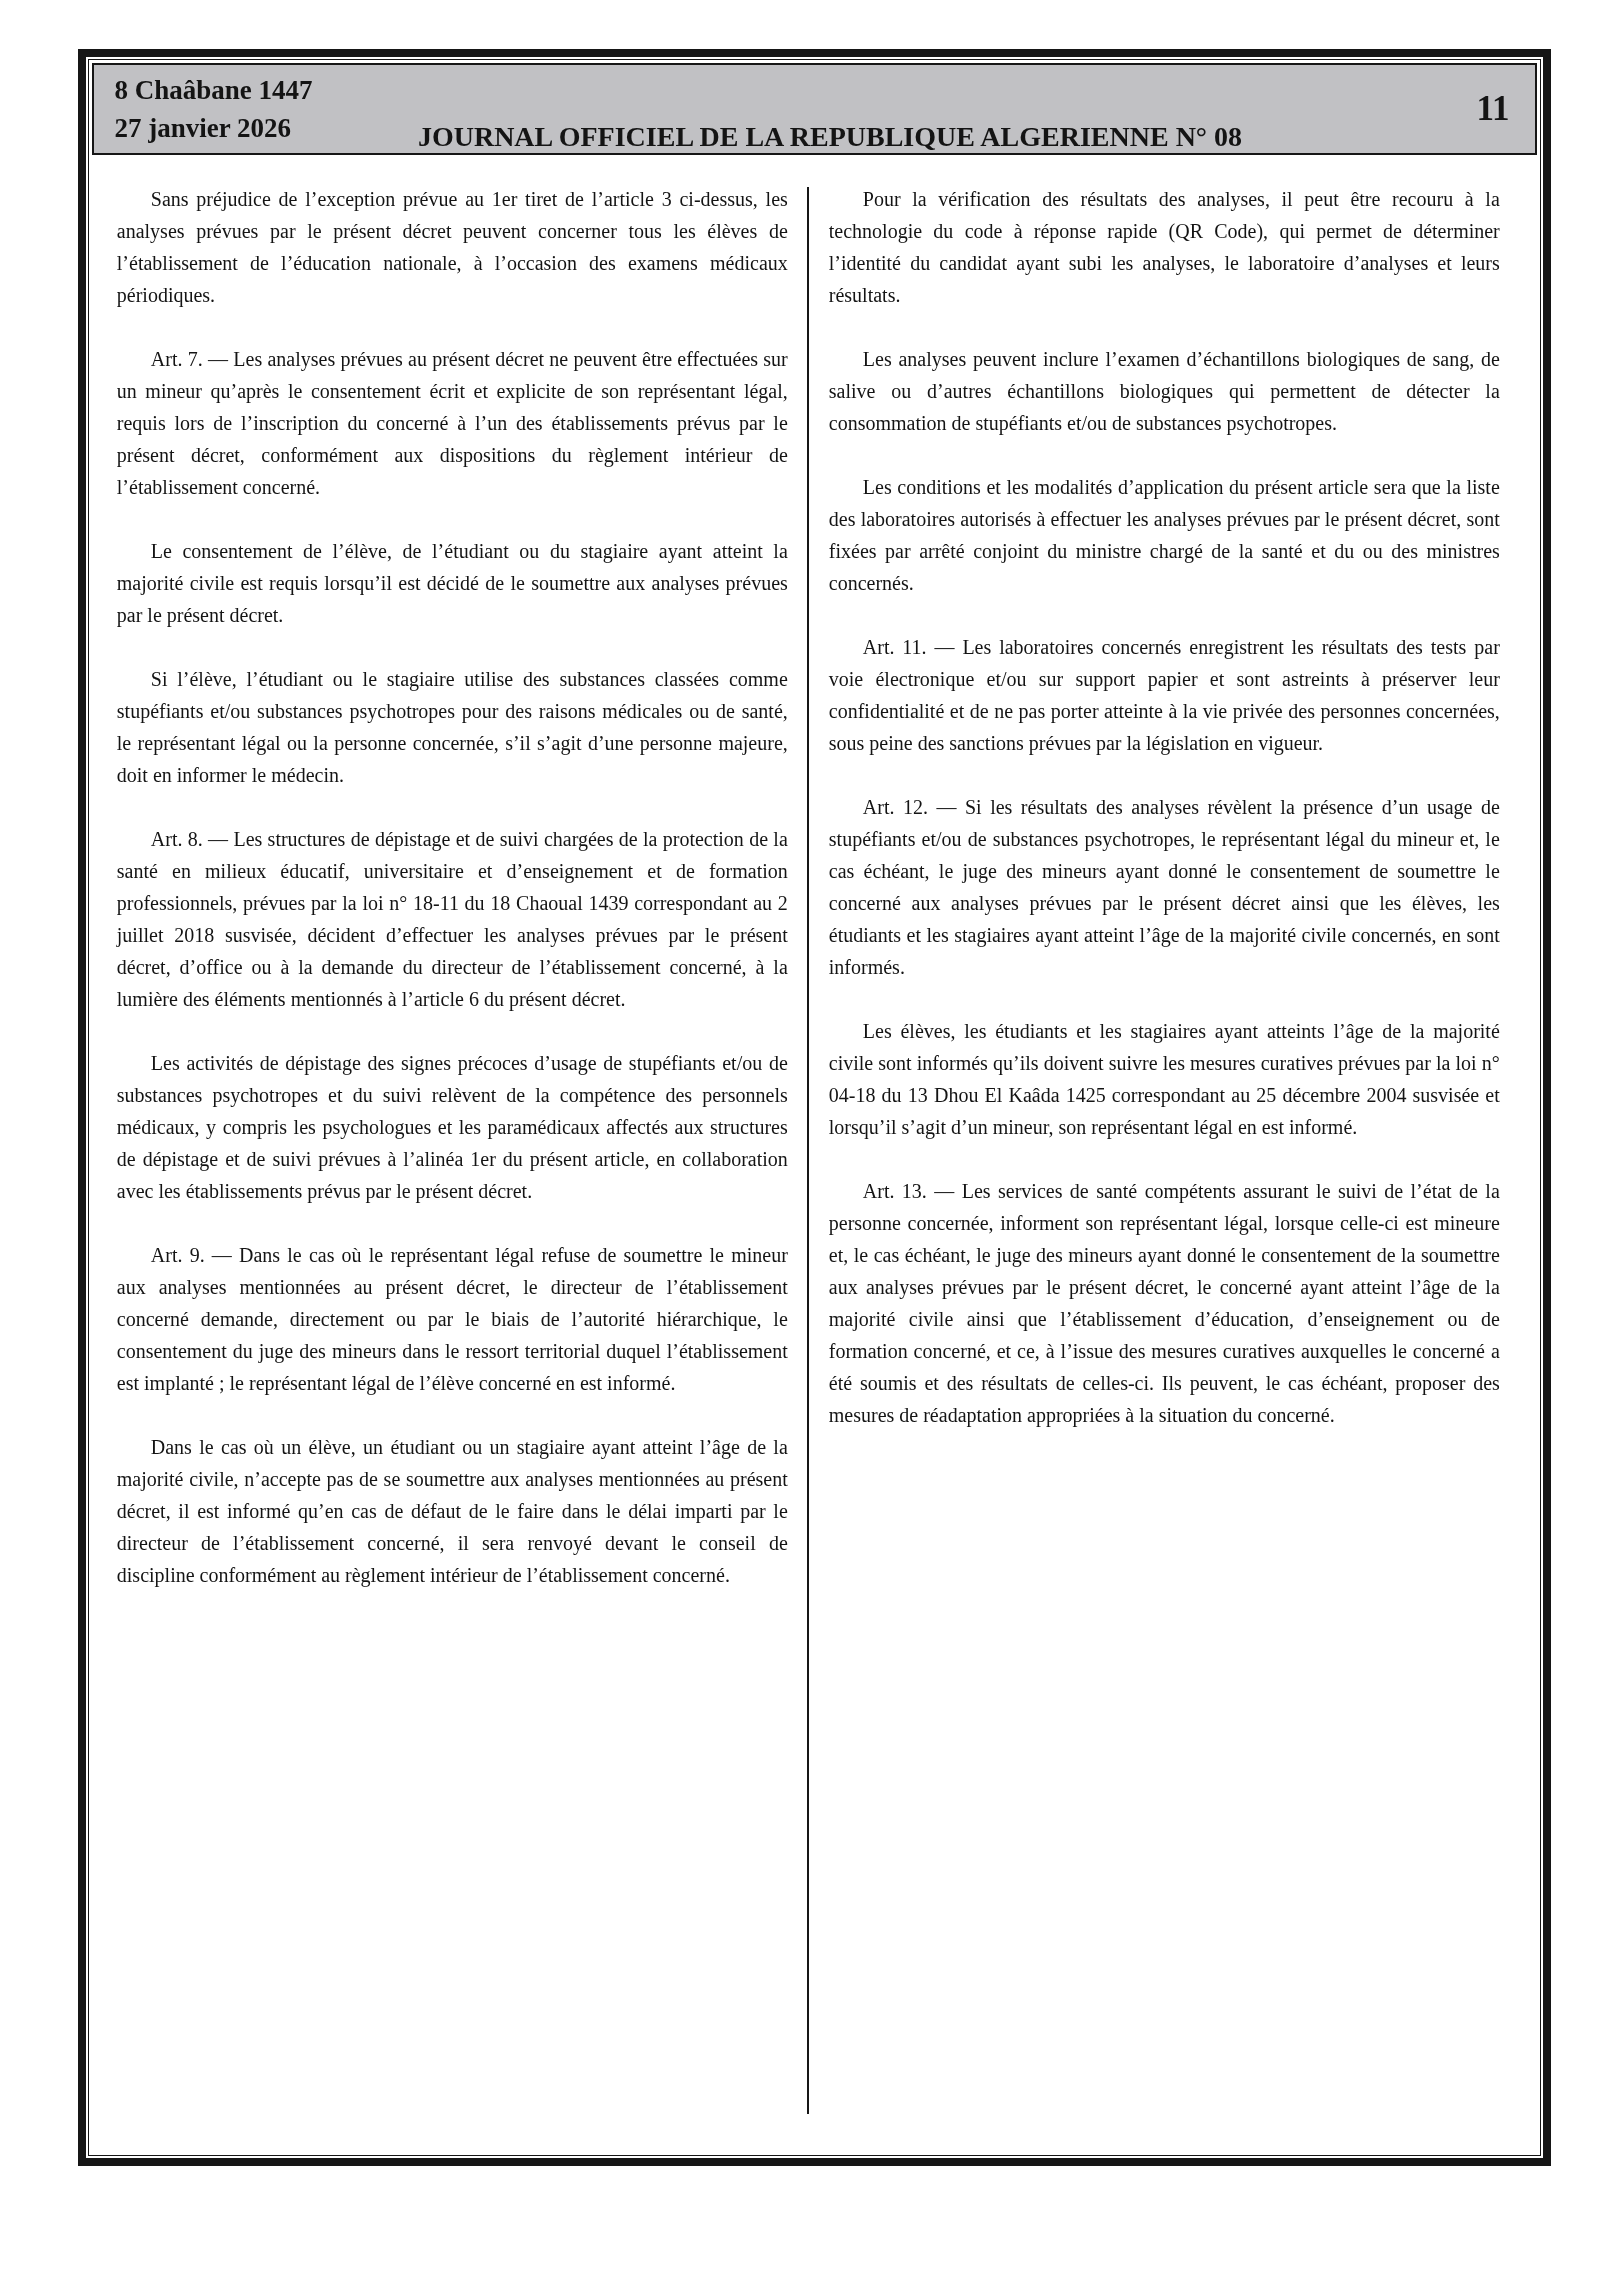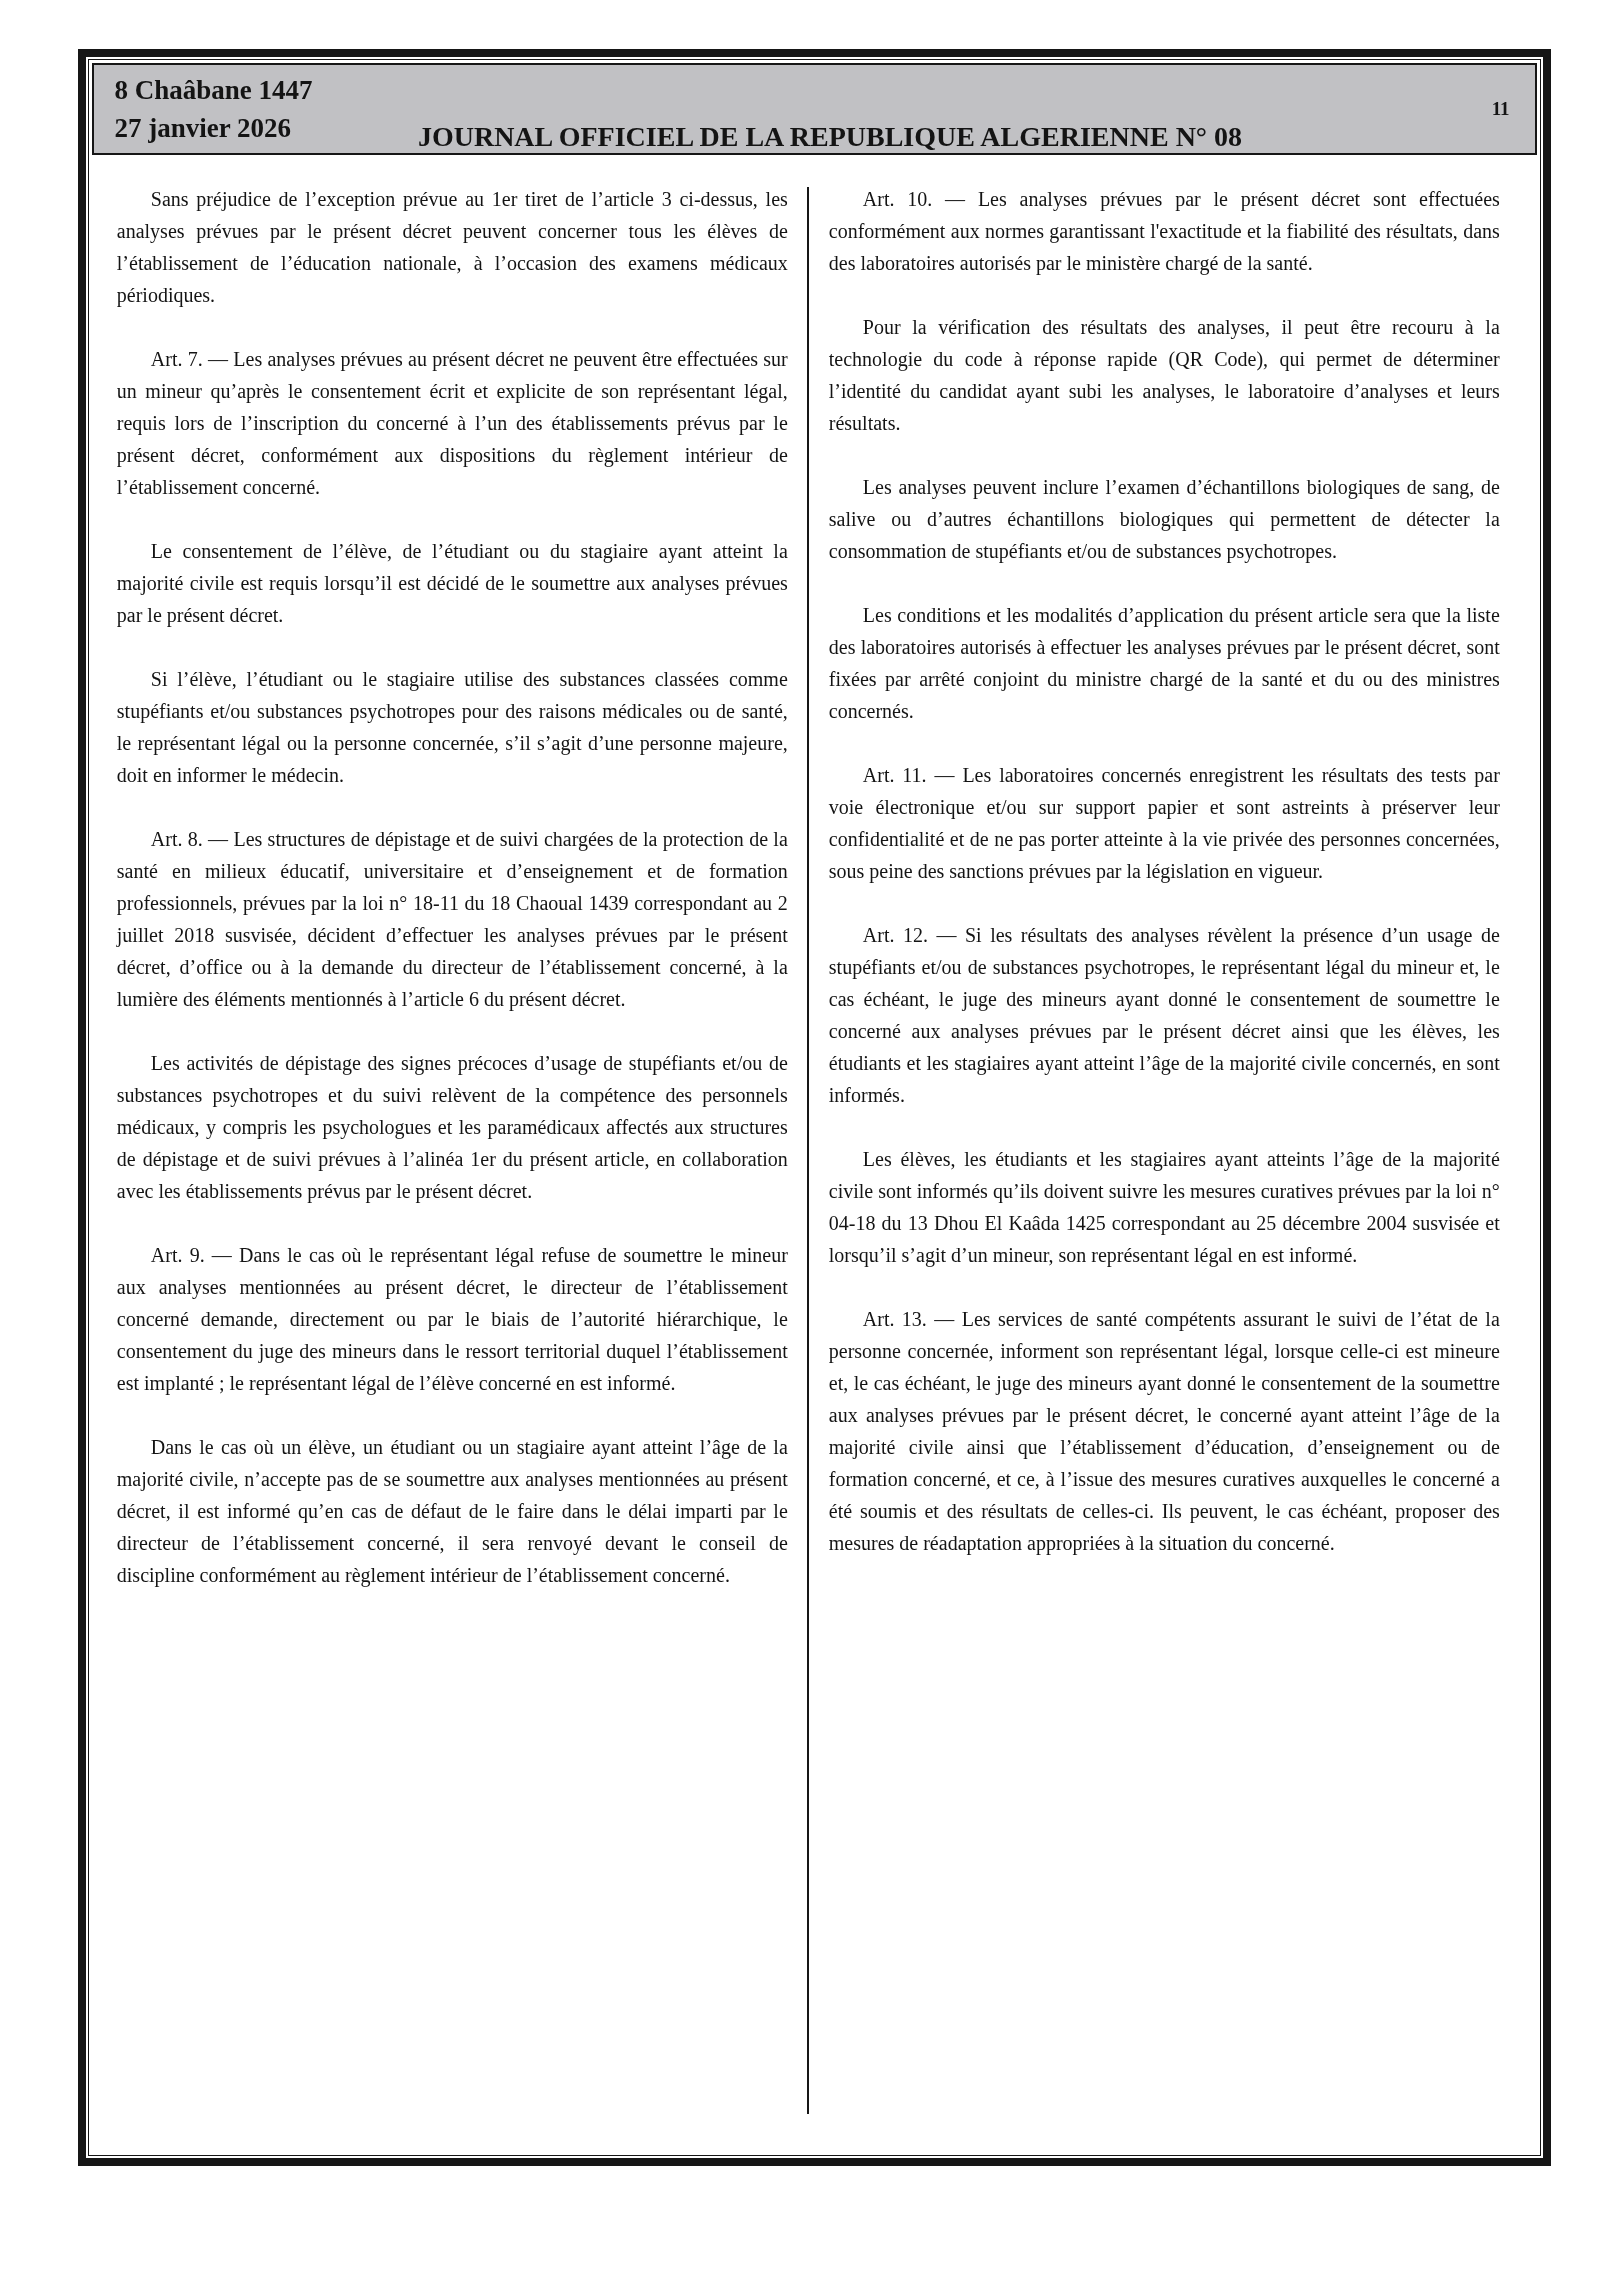--- a/index.html
+++ b/index.html
@@ -22,21 +22,21 @@
   }
   .dates{
     position:absolute;left:20px;top:5.4px;
     font-weight:bold;font-size:27px;line-height:38px;white-space:nowrap;
   }
   .journal-title{
     font-weight:bold;font-size:28px;text-align:center;letter-spacing:0px;margin-left:31px;
   }
   .page-num{
     position:absolute;right:25px;top:50%;transform:translateY(-50%);
-    font-weight:bold;font-size:19px;
+    font-weight:bold;font-size:35px;
   }
   .col{
     position:absolute;top:123px;width:671px;
     font-size:20px;line-height:32px;text-align:justify;
     text-justify:inter-word;
   }
   .col-left{left:28px;}
   .col-right{left:740px;}
   .col p{margin:0 0 32px 0;text-indent:34px;}
   .divider{
@@ -66,21 +66,20 @@
       <p>Art. 7. — Les analyses prévues au présent décret ne peuvent être effectuées sur un mineur qu’après le consentement écrit et explicite de son représentant légal, requis lors de l’inscription du concerné à l’un des établissements prévus par le présent décret, conformément aux dispositions du règlement intérieur de l’établissement concerné.</p>
       <p>Le consentement de l’élève, de l’étudiant ou du stagiaire ayant atteint la majorité civile est requis lorsqu’il est décidé de le soumettre aux analyses prévues par le présent décret.</p>
       <p>Si l’élève, l’étudiant ou le stagiaire utilise des substances classées comme stupéfiants et/ou substances psychotropes pour des raisons médicales ou de santé, le représentant légal ou la personne concernée, s’il s’agit d’une personne majeure, doit en informer le médecin.</p>
       <p>Art. 8. — Les structures de dépistage et de suivi chargées de la protection de la santé en milieux éducatif, universitaire et d’enseignement et de formation professionnels, prévues par la loi n° 18-11 du 18 Chaoual 1439 correspondant au 2 juillet 2018 susvisée, décident d’effectuer les analyses prévues par le présent décret, d’office ou à la demande du directeur de l’établissement concerné, à la lumière des éléments mentionnés à l’article 6 du présent décret.</p>
       <p>Les activités de dépistage des signes précoces d’usage de stupéfiants et/ou de substances psychotropes et du suivi relèvent de la compétence des personnels médicaux, y compris les psychologues et les paramédicaux affectés aux structures de dépistage et de suivi prévues à l’alinéa 1er du présent article, en collaboration avec les établissements prévus par le présent décret.</p>
       <p>Art. 9. — Dans le cas où le représentant légal refuse de soumettre le mineur aux analyses mentionnées au présent décret, le directeur de l’établissement concerné demande, directement ou par le biais de l’autorité hiérarchique, le consentement du juge des mineurs dans le ressort territorial duquel l’établissement est implanté ; le représentant légal de l’élève concerné en est informé.</p>
       <p>Dans le cas où un élève, un étudiant ou un stagiaire ayant atteint l’âge de la majorité civile, n’accepte pas de se soumettre aux analyses mentionnées au présent décret, il est informé qu’en cas de défaut de le faire dans le délai imparti par le directeur de l’établissement concerné, il sera renvoyé devant le conseil de discipline conformément au règlement intérieur de l’établissement concerné.</p>
     </div>
 
     <div class="col col-right">
-      <p>Art. 10. — Les analyses prévues par le présent décret sont effectuées conformément aux normes garantissant l'exactitude et la fiabilité des résultats, dans des laboratoires autorisés par le ministère chargé de la santé.</p>
       <p>Pour la vérification des résultats des analyses, il peut être recouru à la technologie du code à réponse rapide (QR Code), qui permet de déterminer l’identité du candidat ayant subi les analyses, le laboratoire d’analyses et leurs résultats.</p>
       <p>Les analyses peuvent inclure l’examen d’échantillons biologiques de sang, de salive ou d’autres échantillons biologiques qui permettent de détecter la consommation de stupéfiants et/ou de substances psychotropes.</p>
       <p>Les conditions et les modalités d’application du présent article sera que la liste des laboratoires autorisés à effectuer les analyses prévues par le présent décret, sont fixées par arrêté conjoint du ministre chargé de la santé et du ou des ministres concernés.</p>
       <p>Art. 11. — Les laboratoires concernés enregistrent les résultats des tests par voie électronique et/ou sur support papier et sont astreints à préserver leur confidentialité et de ne pas porter atteinte à la vie privée des personnes concernées, sous peine des sanctions prévues par la législation en vigueur.</p>
       <p>Art. 12. — Si les résultats des analyses révèlent la présence d’un usage de stupéfiants et/ou de substances psychotropes, le représentant légal du mineur et, le cas échéant, le juge des mineurs ayant donné le consentement de soumettre le concerné aux analyses prévues par le présent décret ainsi que les élèves, les étudiants et les stagiaires ayant atteint l’âge de la majorité civile concernés, en sont informés.</p>
       <p>Les élèves, les étudiants et les stagiaires ayant atteints l’âge de la majorité civile sont informés qu’ils doivent suivre les mesures curatives prévues par la loi n° 04-18 du 13 Dhou El Kaâda 1425 correspondant au 25 décembre 2004 susvisée et lorsqu’il s’agit d’un mineur, son représentant légal en est informé.</p>
       <p>Art. 13. — Les services de santé compétents assurant le suivi de l’état de la personne concernée, informent son représentant légal, lorsque celle-ci est mineure et, le cas échéant, le juge des mineurs ayant donné le consentement de la soumettre aux analyses prévues par le présent décret, le concerné ayant atteint l’âge de la majorité civile ainsi que l’établissement d’éducation, d’enseignement ou de formation concerné, et ce, à l’issue des mesures curatives auxquelles le concerné a été soumis et des résultats de celles-ci. Ils peuvent, le cas échéant, proposer des mesures de réadaptation appropriées à la situation du concerné.</p>
     </div>
 
   </div>

